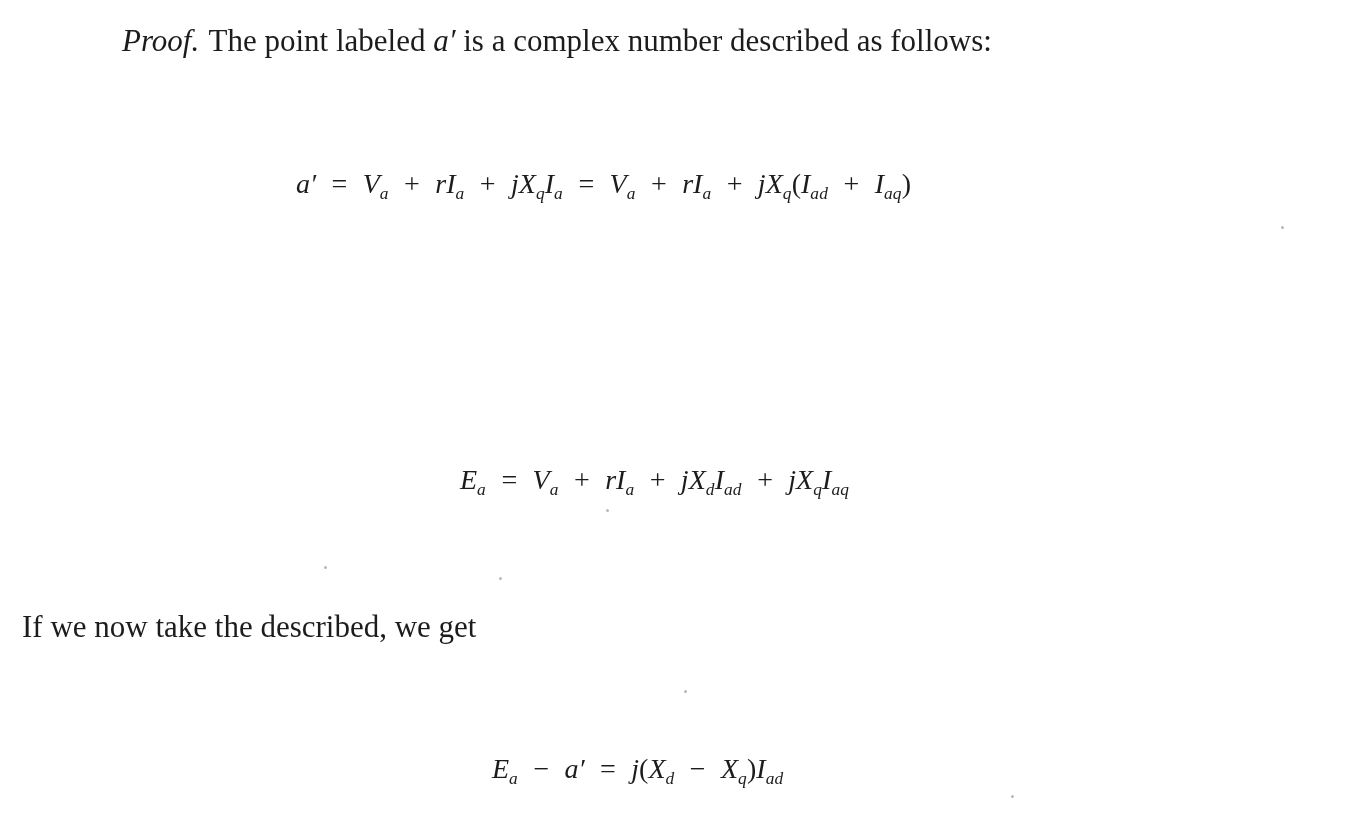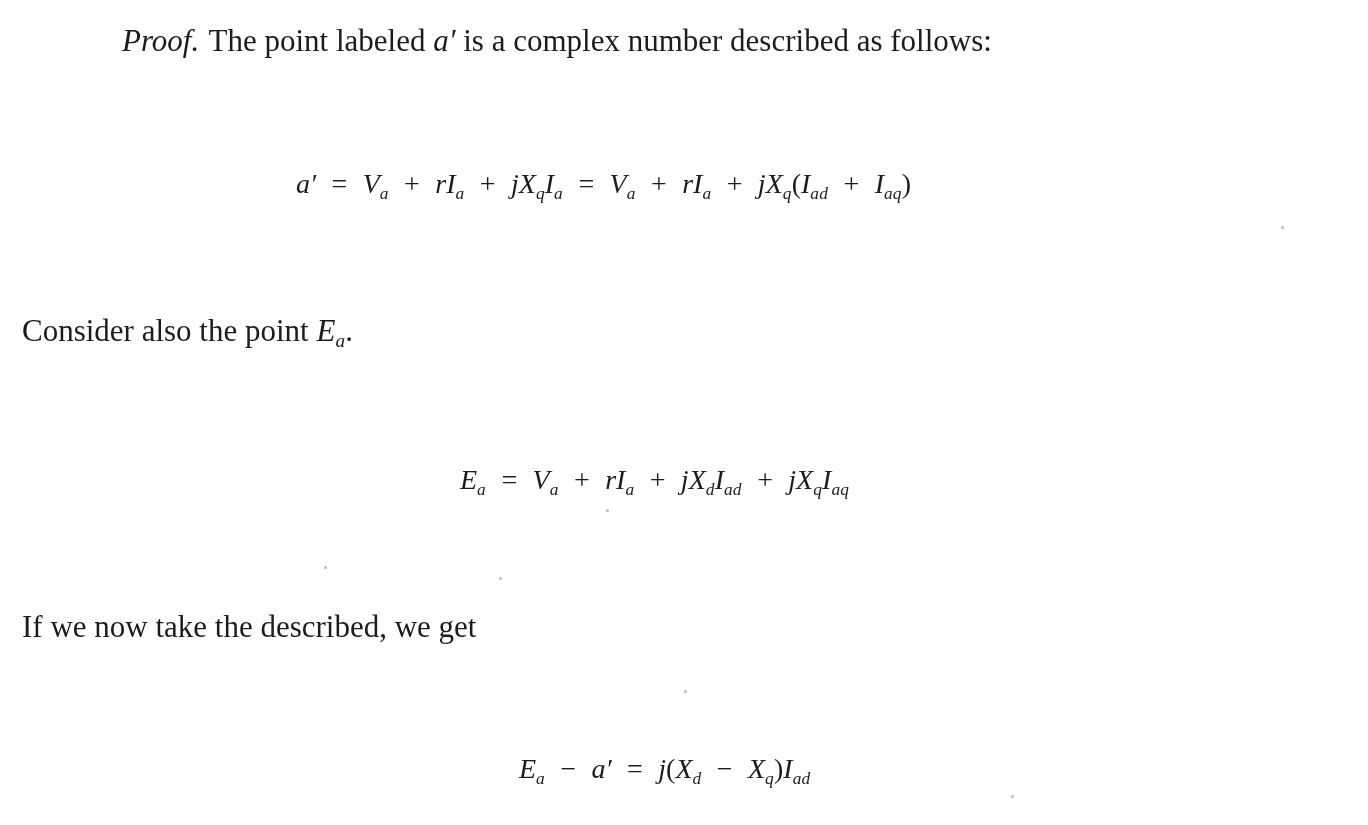--- a/index.html
+++ b/index.html
@@ -50,21 +50,21 @@
   .sp { display: inline-block; width: 0.30em; }
   .spw { display: inline-block; width: 0.55em; }
   .prime { font-style: italic; letter-spacing: 0; }
 
   
   #proof-line   { left: 122px; top: 22px; }
   #eq-1         { left: 296px; top: 167px; }
   #consider-line{ left: 22px;  top: 312px; }
   #eq-2         { left: 460px; top: 463px; }
   #difference-line { left: 22px; top: 608px; }
-  #eq-3         { left: 519px; top: 752px; }
+  #eq-3         { left: 492px; top: 752px; }
 
   .proof-label {
     font-style: italic;
   }
 
   
   .speck {
     position: absolute;
     background: #b9b9b9;
     width: 3px;
@@ -78,23 +78,20 @@
 <div class="page">
 
   <div class="para" id="proof-line">
     <span class="proof-label">Proof.</span><span class="sp"></span><span>The point labeled </span><i class="v">a</i><span class="prime">′</span><span> is a complex number described as follows:</span>
   </div>
 
   <div class="eq" id="eq-1">
     <i class="v">a</i><span class="prime">′</span><span class="spw"></span><span class="up">=</span><span class="spw"></span><i class="v">V</i><sub>a</sub><span class="spw"></span><span class="up">+</span><span class="spw"></span><i class="v">r</i><i class="v">I</i><sub>a</sub><span class="spw"></span><span class="up">+</span><span class="spw"></span><i class="v">j</i><i class="v">X</i><sub>q</sub><i class="v">I</i><sub>a</sub><span class="spw"></span><span class="up">=</span><span class="spw"></span><i class="v">V</i><sub>a</sub><span class="spw"></span><span class="up">+</span><span class="spw"></span><i class="v">r</i><i class="v">I</i><sub>a</sub><span class="spw"></span><span class="up">+</span><span class="spw"></span><i class="v">j</i><i class="v">X</i><sub>q</sub><span class="up">(</span><i class="v">I</i><sub>ad</sub><span class="spw"></span><span class="up">+</span><span class="spw"></span><i class="v">I</i><sub>aq</sub><span class="up">)</span>
   </div>
 
-  <div class="para" id="consider-line">
-    <span>Consider also the point </span><i class="v">E</i><sub>a</sub><span>.</span>
-  </div>
 
   <div class="eq" id="eq-2">
     <i class="v">E</i><sub>a</sub><span class="spw"></span><span class="up">=</span><span class="spw"></span><i class="v">V</i><sub>a</sub><span class="spw"></span><span class="up">+</span><span class="spw"></span><i class="v">r</i><i class="v">I</i><sub>a</sub><span class="spw"></span><span class="up">+</span><span class="spw"></span><i class="v">j</i><i class="v">X</i><sub>d</sub><i class="v">I</i><sub>ad</sub><span class="spw"></span><span class="up">+</span><span class="spw"></span><i class="v">j</i><i class="v">X</i><sub>q</sub><i class="v">I</i><sub>aq</sub>
   </div>
 
   <div class="para" id="difference-line">If we now take the described, we get</div>
 
   <div class="eq" id="eq-3">
     <i class="v">E</i><sub>a</sub><span class="spw"></span><span class="up">−</span><span class="spw"></span><i class="v">a</i><span class="prime">′</span><span class="spw"></span><span class="up">=</span><span class="spw"></span><i class="v">j</i><span class="up">(</span><i class="v">X</i><sub>d</sub><span class="spw"></span><span class="up">−</span><span class="spw"></span><i class="v">X</i><sub>q</sub><span class="up">)</span><i class="v">I</i><sub>ad</sub>
   </div>

